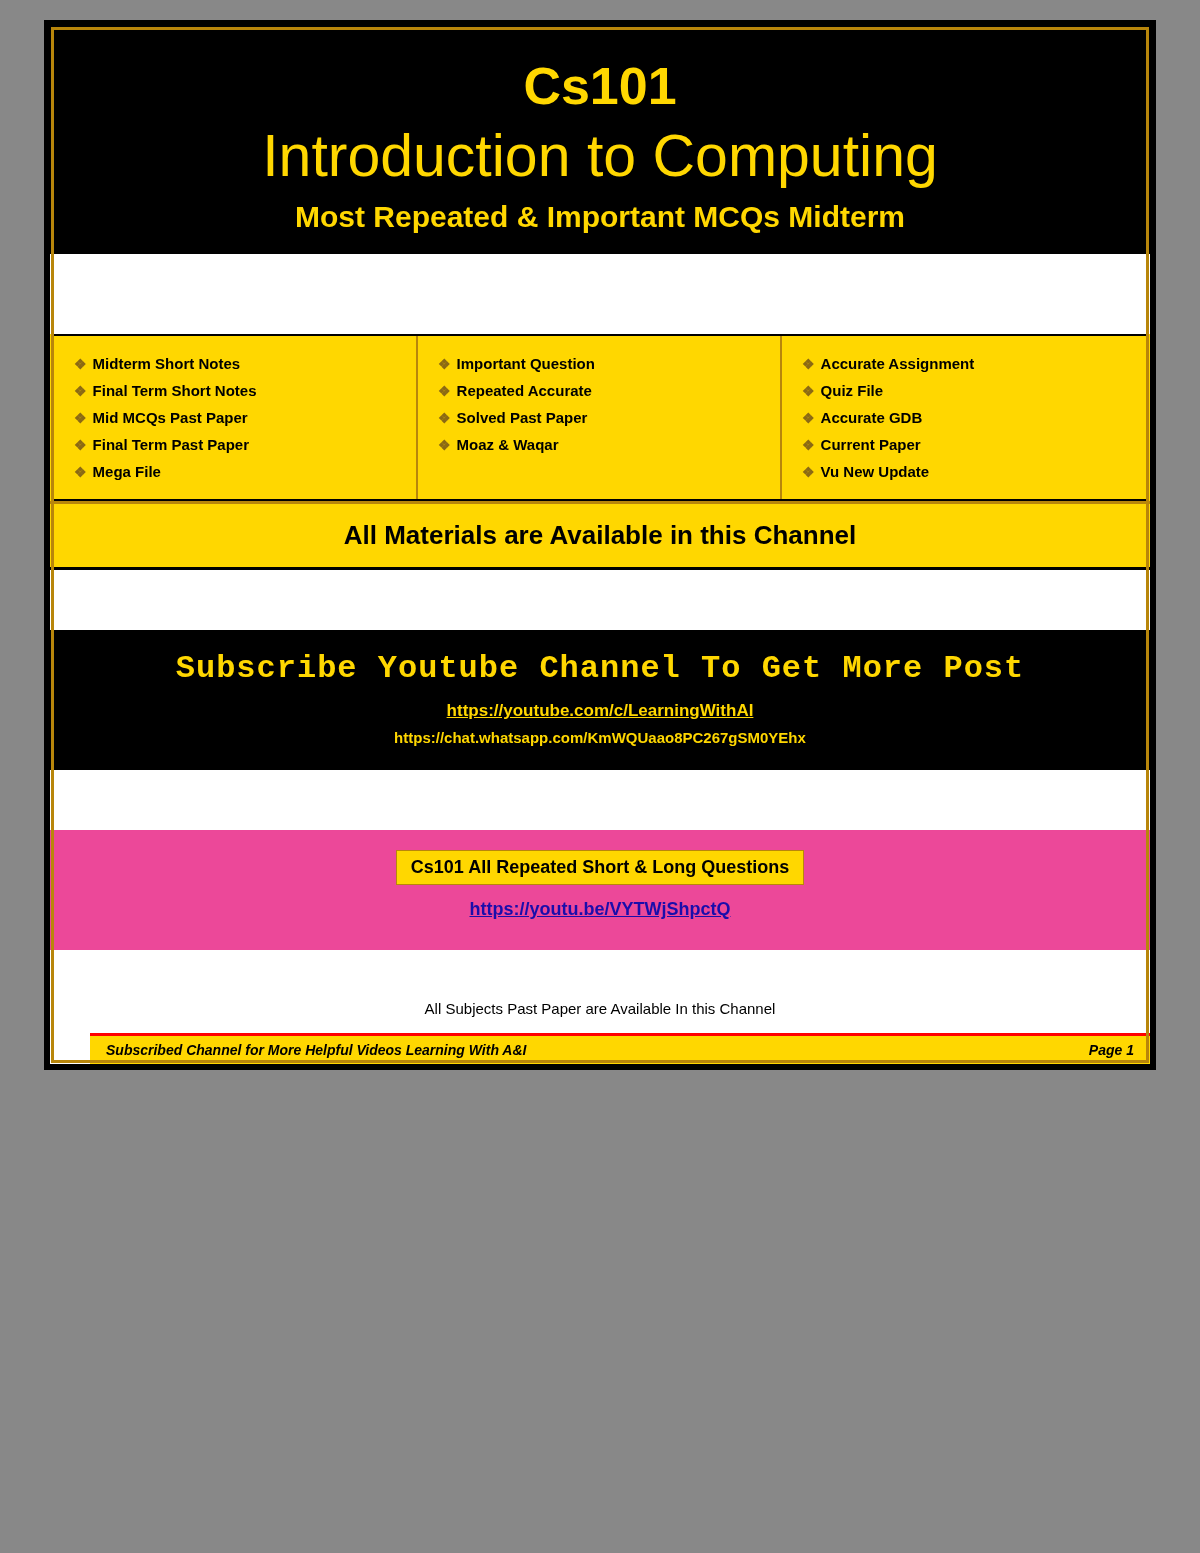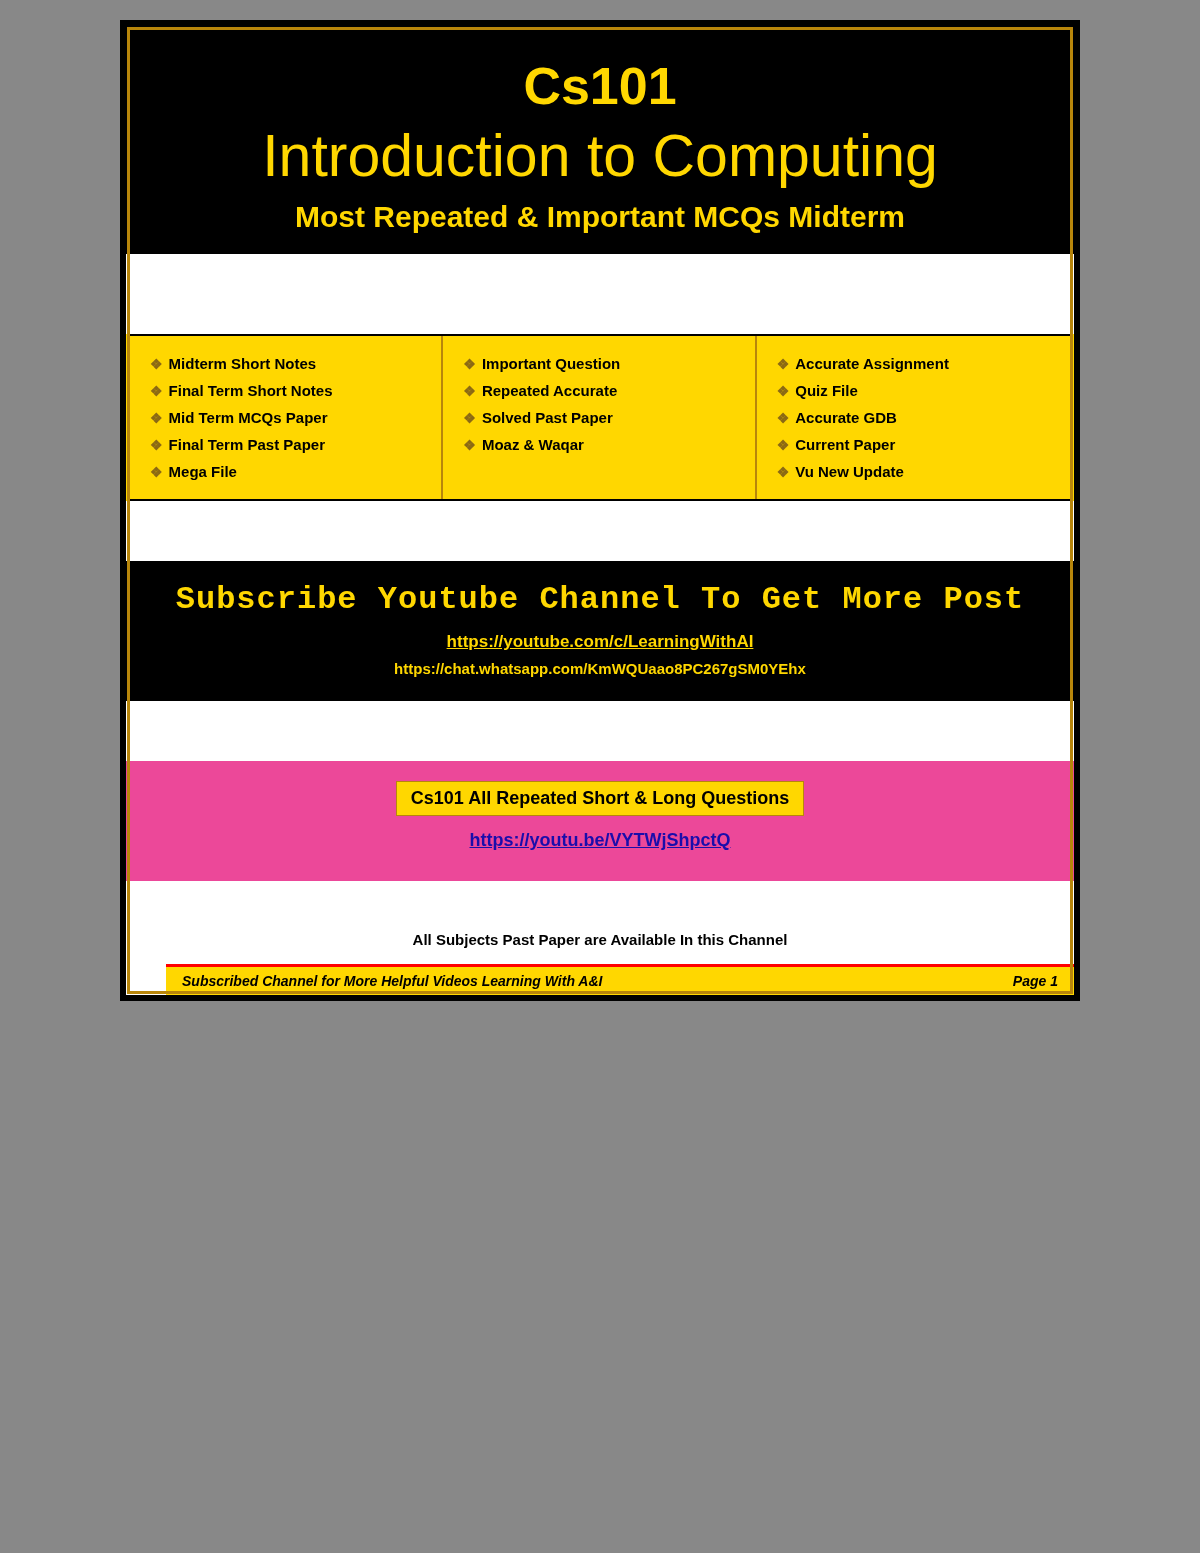--- a/index.html
+++ b/index.html
@@ -6,21 +6,21 @@
     body {
       background: #888;
       display: flex;
       justify-content: center;
       align-items: flex-start;
       min-height: 100vh;
       padding: 20px;
       font-family: Arial, sans-serif;
     }
     .page {
-      width: 960px;
+      width: 1112px;
       background: #fff;
       border: 6px solid #000;
       outline: 3px solid #b8860b;
       outline-offset: -10px;
     }
     
     .header-section {
       background: #000;
       padding: 30px 40px 20px;
       text-align: center;
@@ -167,21 +167,21 @@
       height: 40px;
     }
     
     .bottom-text {
       background: #fff;
       text-align: center;
       padding: 10px 40px 16px;
     }
     .bottom-text p {
       font-size: 15px;
-      font-weight: bold;
+      font-weight: normal;
       color: #000;
     }
     
     .footer-bar {
       background: #FFD700;
       border-top: 3px solid #FF0000;
       padding: 6px 16px;
       display: flex;
       justify-content: space-between;
       align-items: center;
@@ -221,21 +221,21 @@
           <li>
               <span class="diamond">❖</span>
               <span>Midterm Short  Notes</span>
             </li>
           <li>
               <span class="diamond">❖</span>
               <span>Final Term Short Notes</span>
             </li>
           <li>
               <span class="diamond">❖</span>
-              <span>Mid Term MCQs Paper</span>
+              <span>Mid MCQs Past Paper</span>
             </li>
           <li>
               <span class="diamond">❖</span>
               <span>Final Term Past Paper</span>
             </li>
           <li>
               <span class="diamond">❖</span>
               <span>Mega File</span>
             </li>
         </ul>
@@ -281,20 +281,23 @@
               <span>Current Paper</span>
             </li>
           <li>
               <span class="diamond">❖</span>
               <span>Vu New Update</span>
             </li>
         </ul>
       </div>
     </div>
 
+    <div class="all-materials-banner">
+      <span class="all-materials-text">All Materials are Available in this Channel</span>
+    </div>
   </div>
 
   <div class="white-gap2"></div>
 
   <div class="subscribe-section">
     <div class="subscribe-title">Subscribe Youtube Channel To Get More Post</div>
     <a class="subscribe-link" href="#">https://youtube.com/c/LearningWithAI</a>
     <span class="subscribe-whatsapp">https://chat.whatsapp.com/KmWQUaao8PC267gSM0YEhx</span>
   </div>
 

